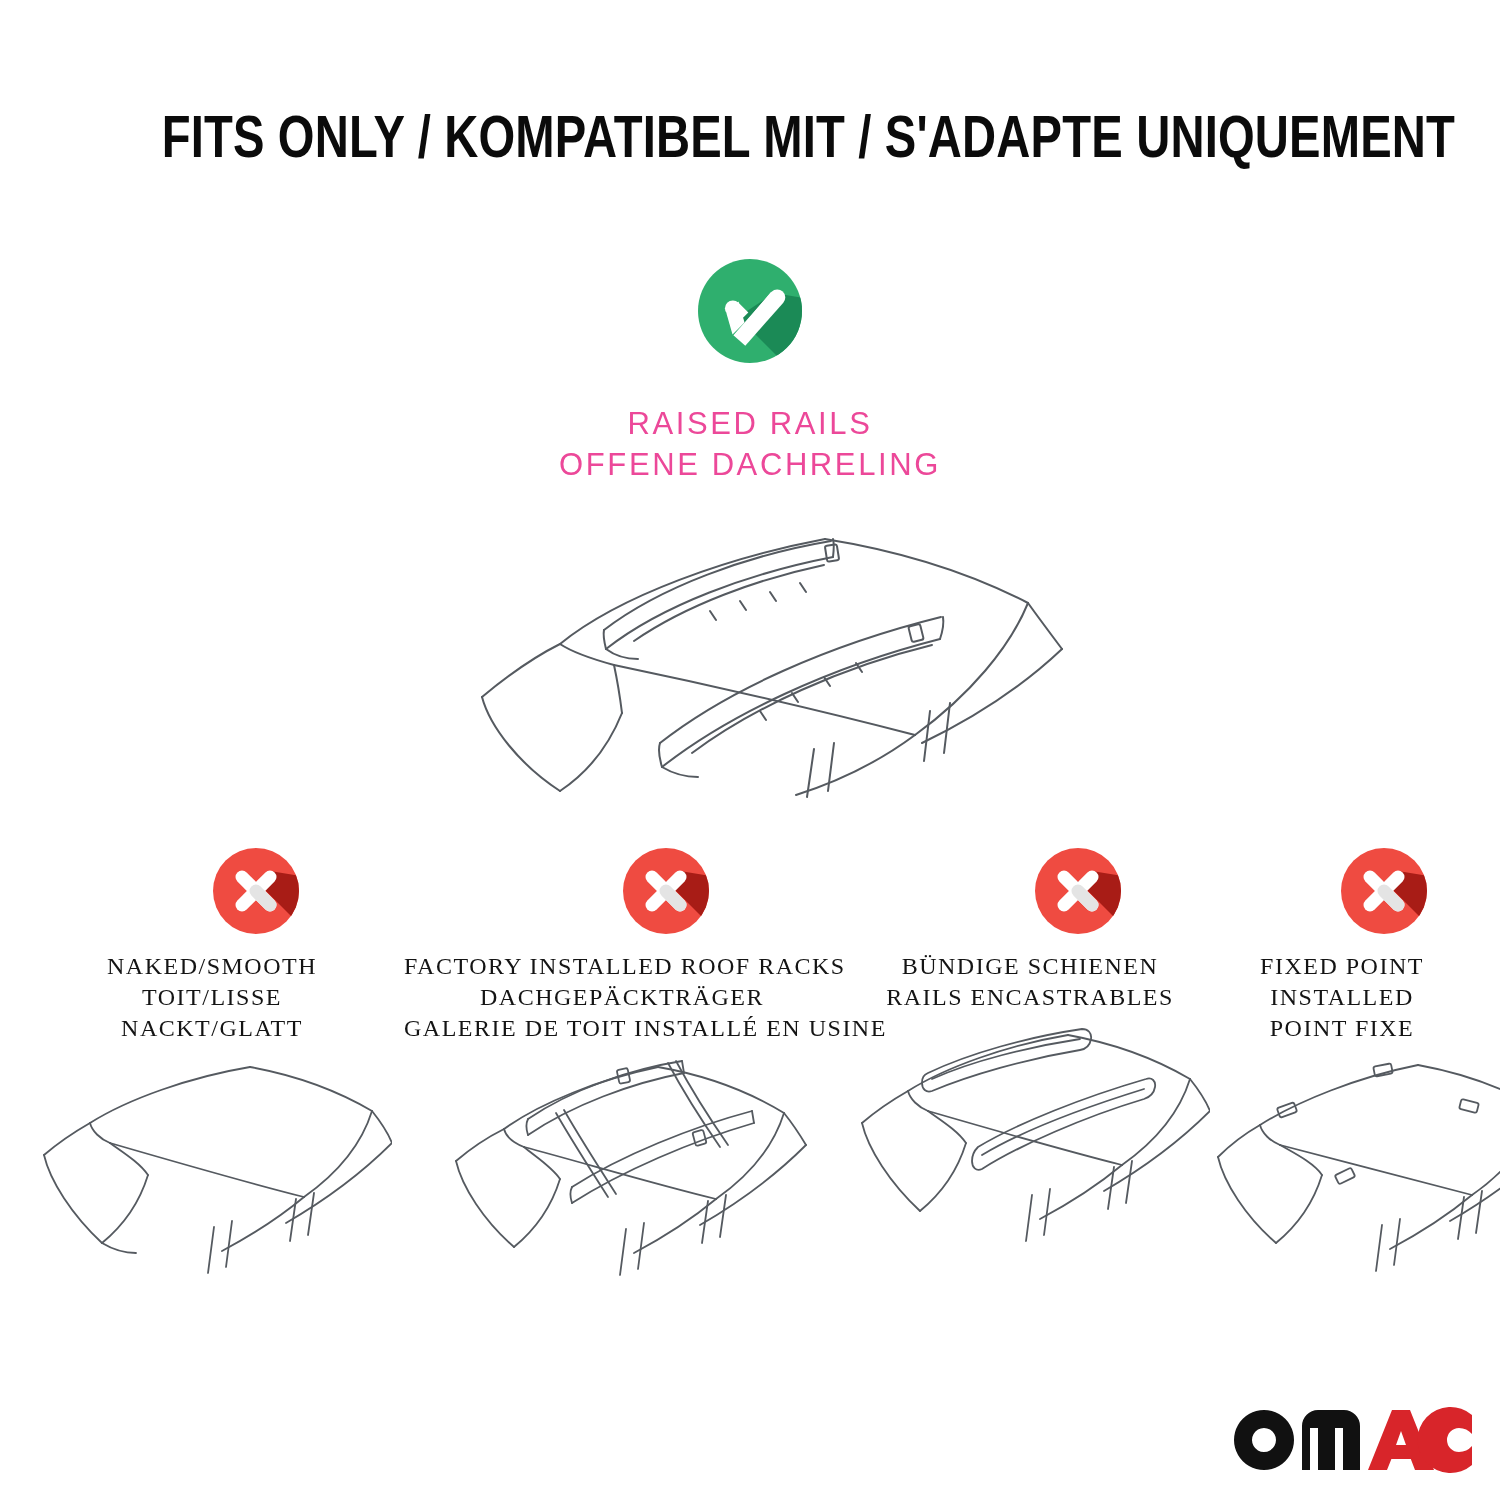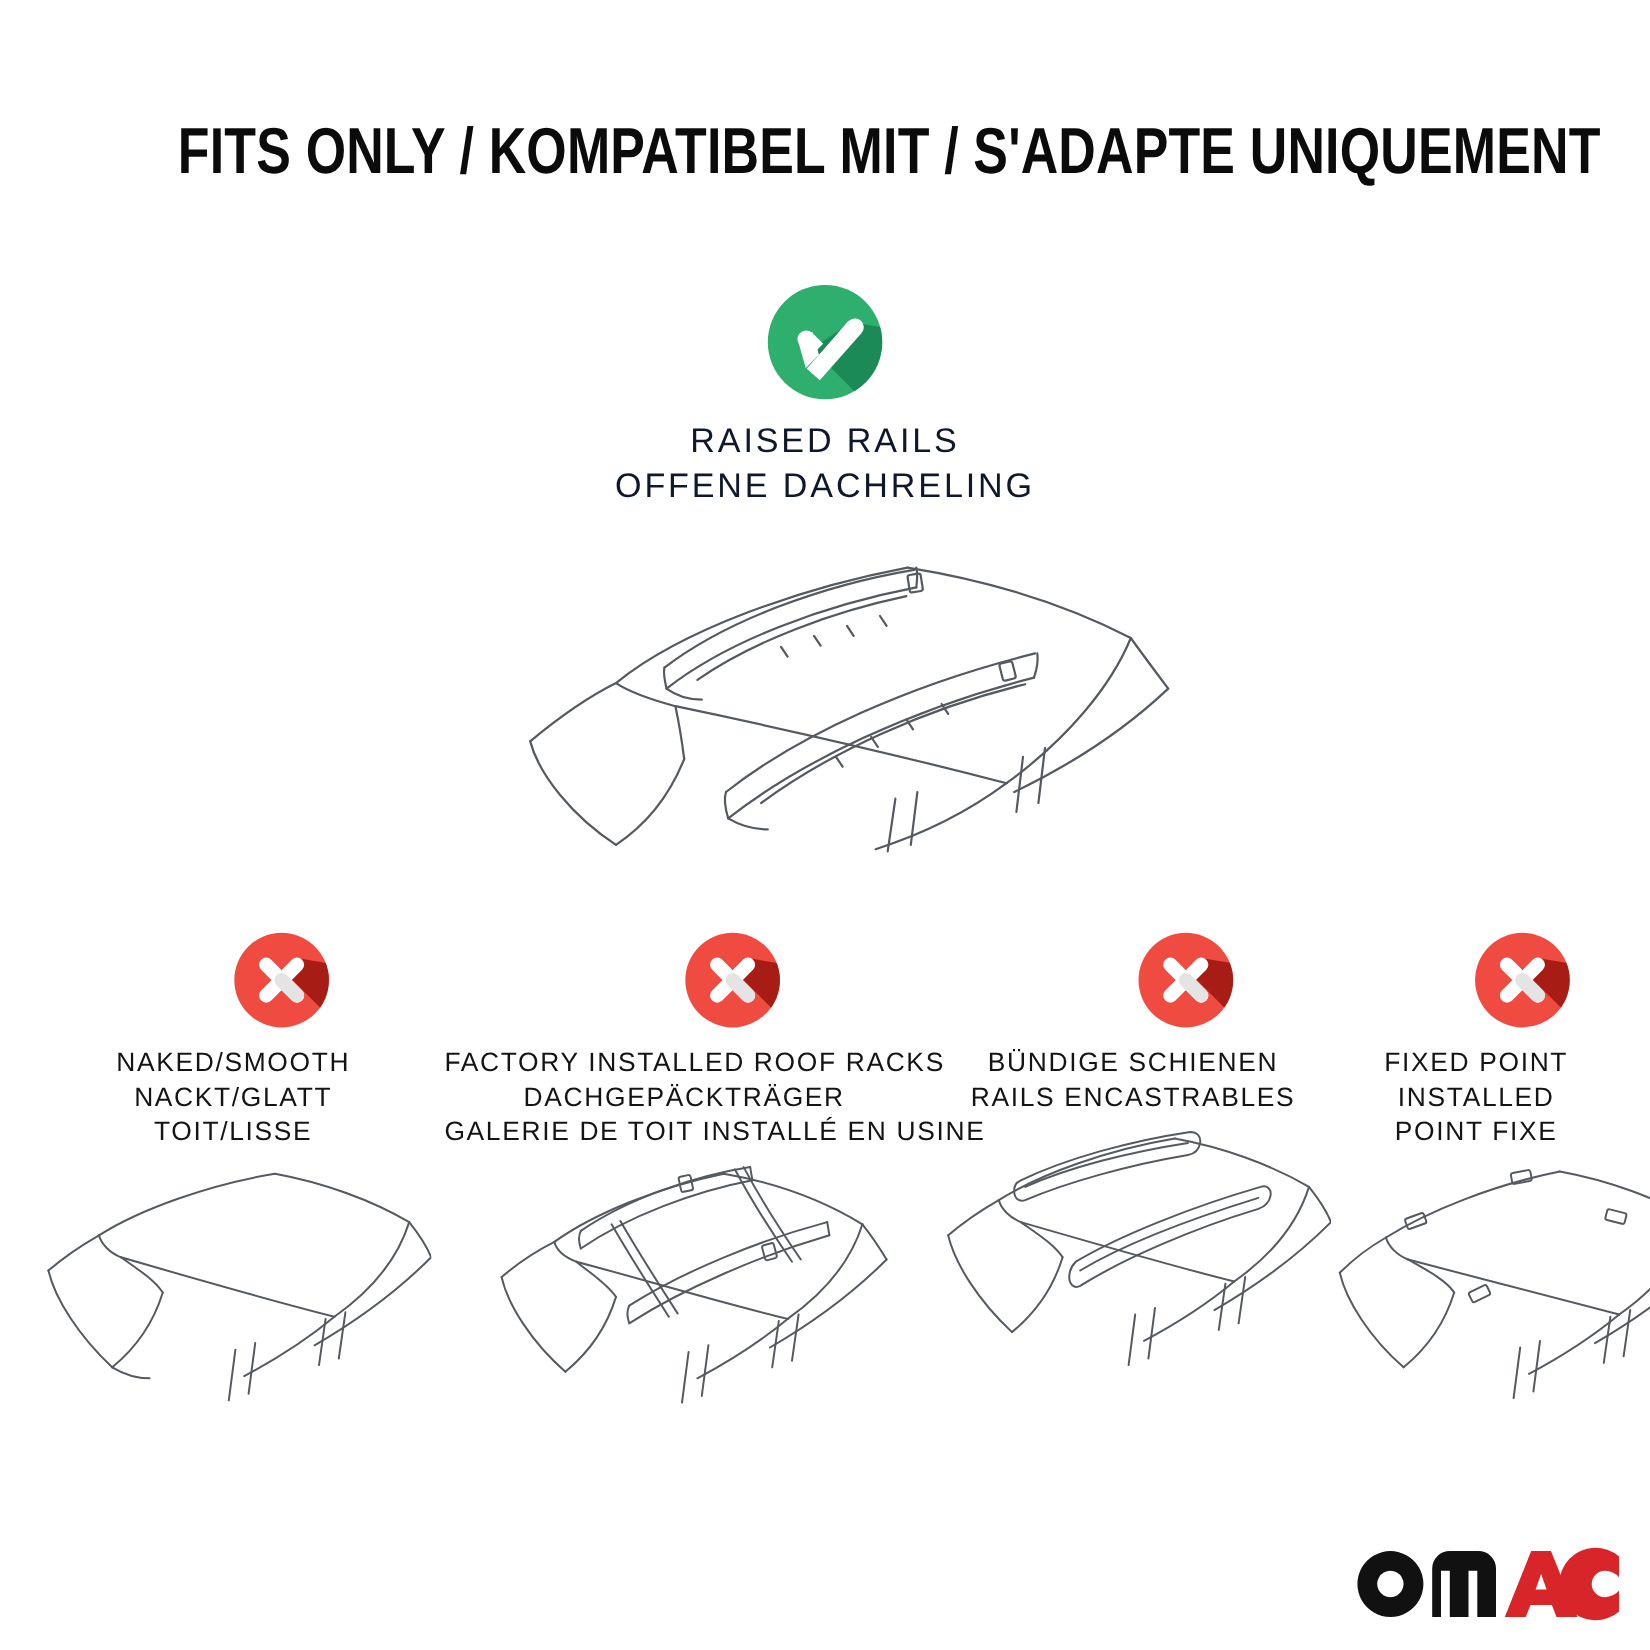--- a/index.html
+++ b/index.html
@@ -47,26 +47,26 @@
   }
   .badge-wrap {
     width: 112px;
     height: 112px;
     margin: 0 auto;
     position: relative;
   }
   .badge-wrap svg { display: block; }
 
   .hero-label {
-    margin-top: 13px;
+    margin-top: 36px;
     font-size: 31px;
     line-height: 1.33;
     letter-spacing: 2.6px;
     font-weight: 400;
-    color: #0f172a;
+    color: #ec4899;
   }
   .hero-label div { white-space: nowrap; }
 
   .hero-art {
     margin-top: 14px;
     width: 1500px;
     height: 300px;
     position: relative;
   }
   .hero-art svg {
@@ -94,20 +94,21 @@
   }
   .col-icon svg { display: block; }
 
   .col-label {
     margin-top: 14px;
     font-size: 24px;
     line-height: 1.30;
     letter-spacing: 1.5px;
     font-weight: 400;
     color: #141414;
+    font-family: Liberation Serif, serif;
   }
   .col-label div { white-space: nowrap; }
 
   .col-art {
     margin-top: 6px;
     height: 240px;
   }
   .col-art svg { display: block; margin: 0 auto; }
 
   
@@ -223,22 +224,22 @@
         </g>
         <g stroke="#ffffff" stroke-width="13" stroke-linecap="round">
           <line x1="32" y1="32" x2="60" y2="60"></line>
           <line x1="60" y1="32" x2="32" y2="60"></line>
         </g>
         <line x1="46" y1="46" x2="60" y2="60" stroke="#E4E4E4" stroke-width="13" stroke-linecap="round"></line>
       </svg>
     </div>
     <div class="col-label">
       <div>NAKED/SMOOTH</div>
+      <div>TOIT/LISSE</div>
       <div>NACKT/GLATT</div>
-      <div>TOIT/LISSE</div>
     </div>
     <div class="col-art">
       <svg width="360" height="240" viewBox="0 0 360 240" fill="none" stroke="#555a60" stroke-width="1.8" stroke-linecap="round" stroke-linejoin="round">
         <path d="M58 72 C96 48 158 26 218 16"></path>
         <path d="M218 16 C262 24 306 40 340 60"></path>
         <path d="M340 60 C330 92 306 122 272 146"></path>
         <path d="M272 146 C216 132 140 110 78 92"></path>
         <path d="M78 92 C68 88 60 80 58 72"></path>
         <path d="M58 72 C44 80 26 92 12 104"></path>
         <path d="M12 104 C18 130 40 164 70 192"></path>

